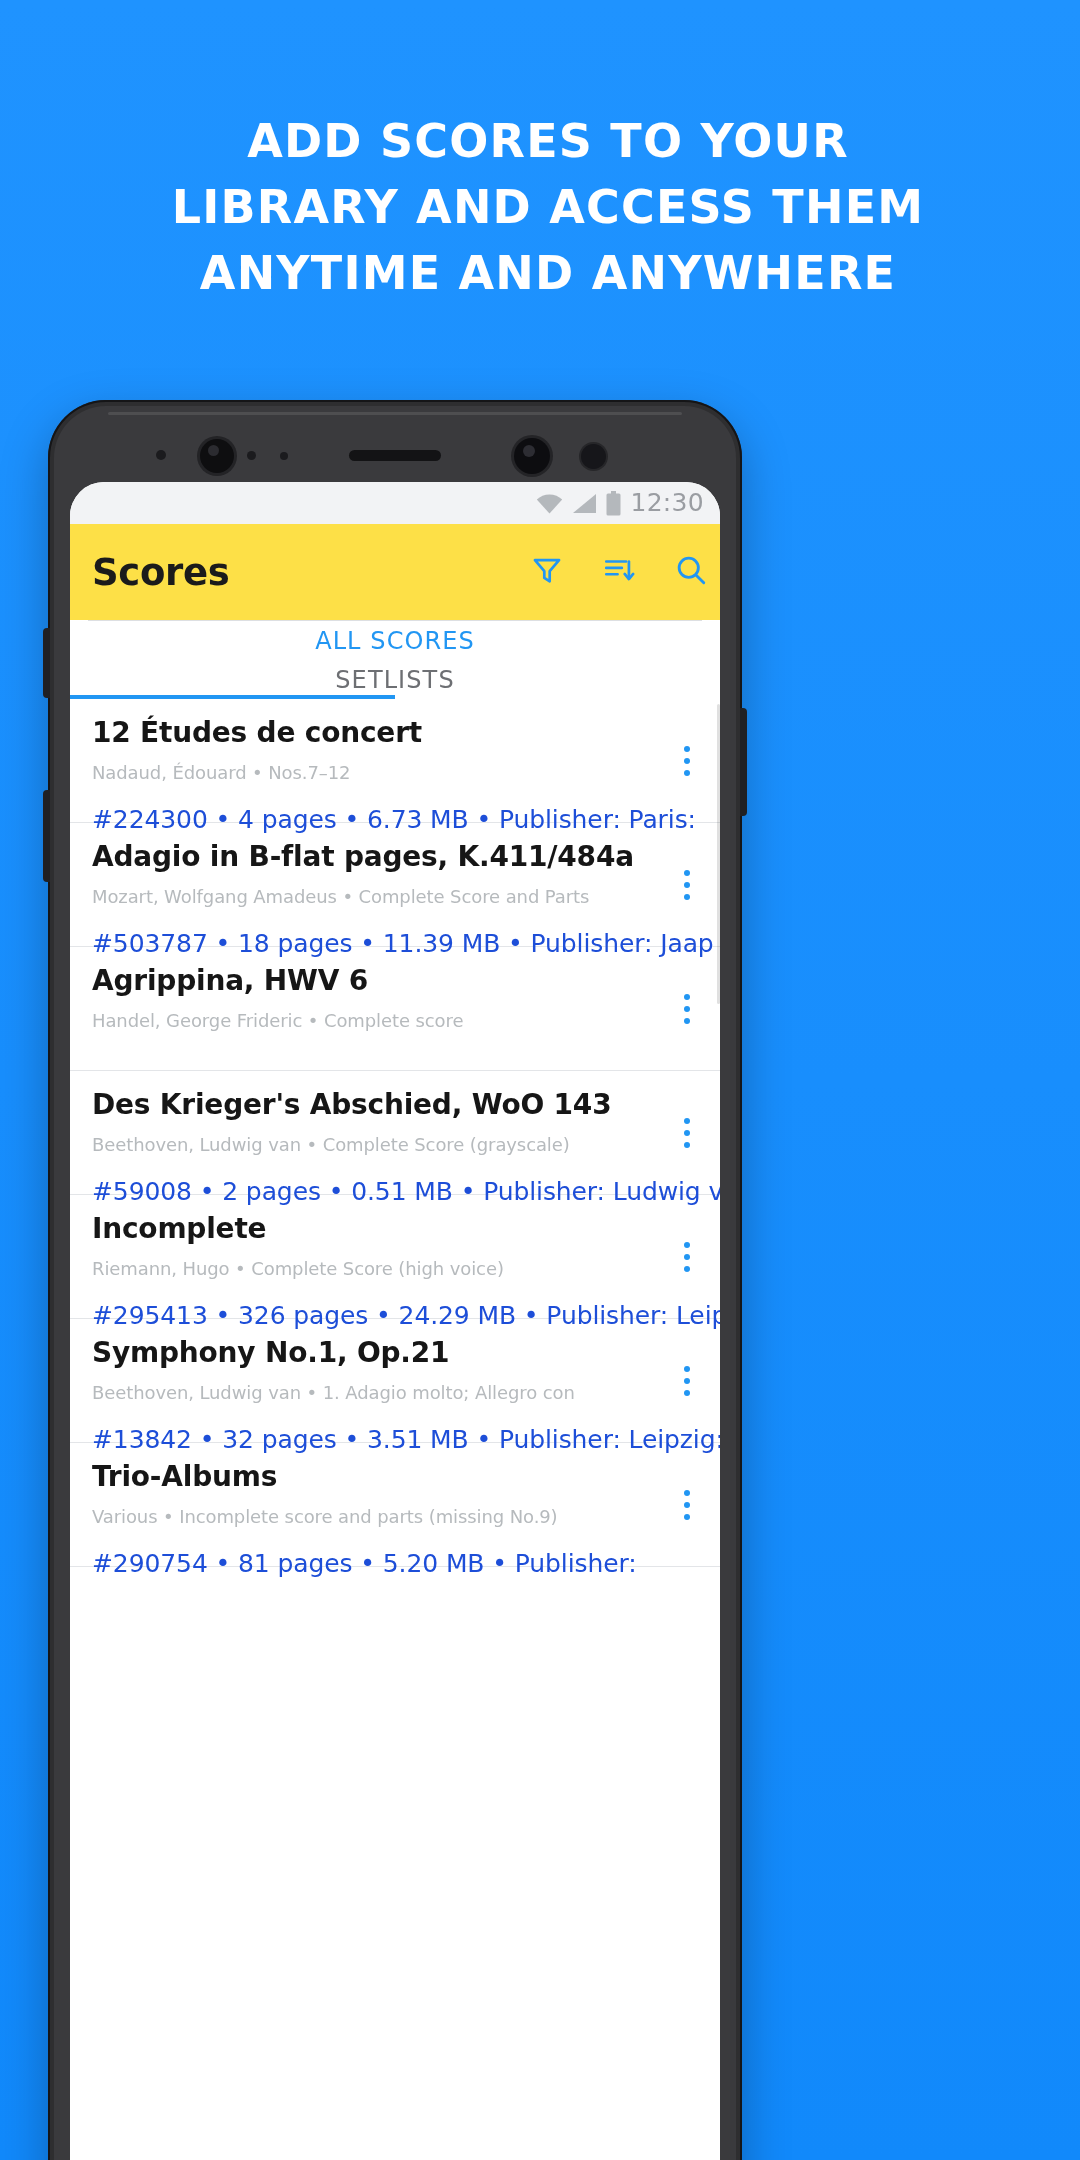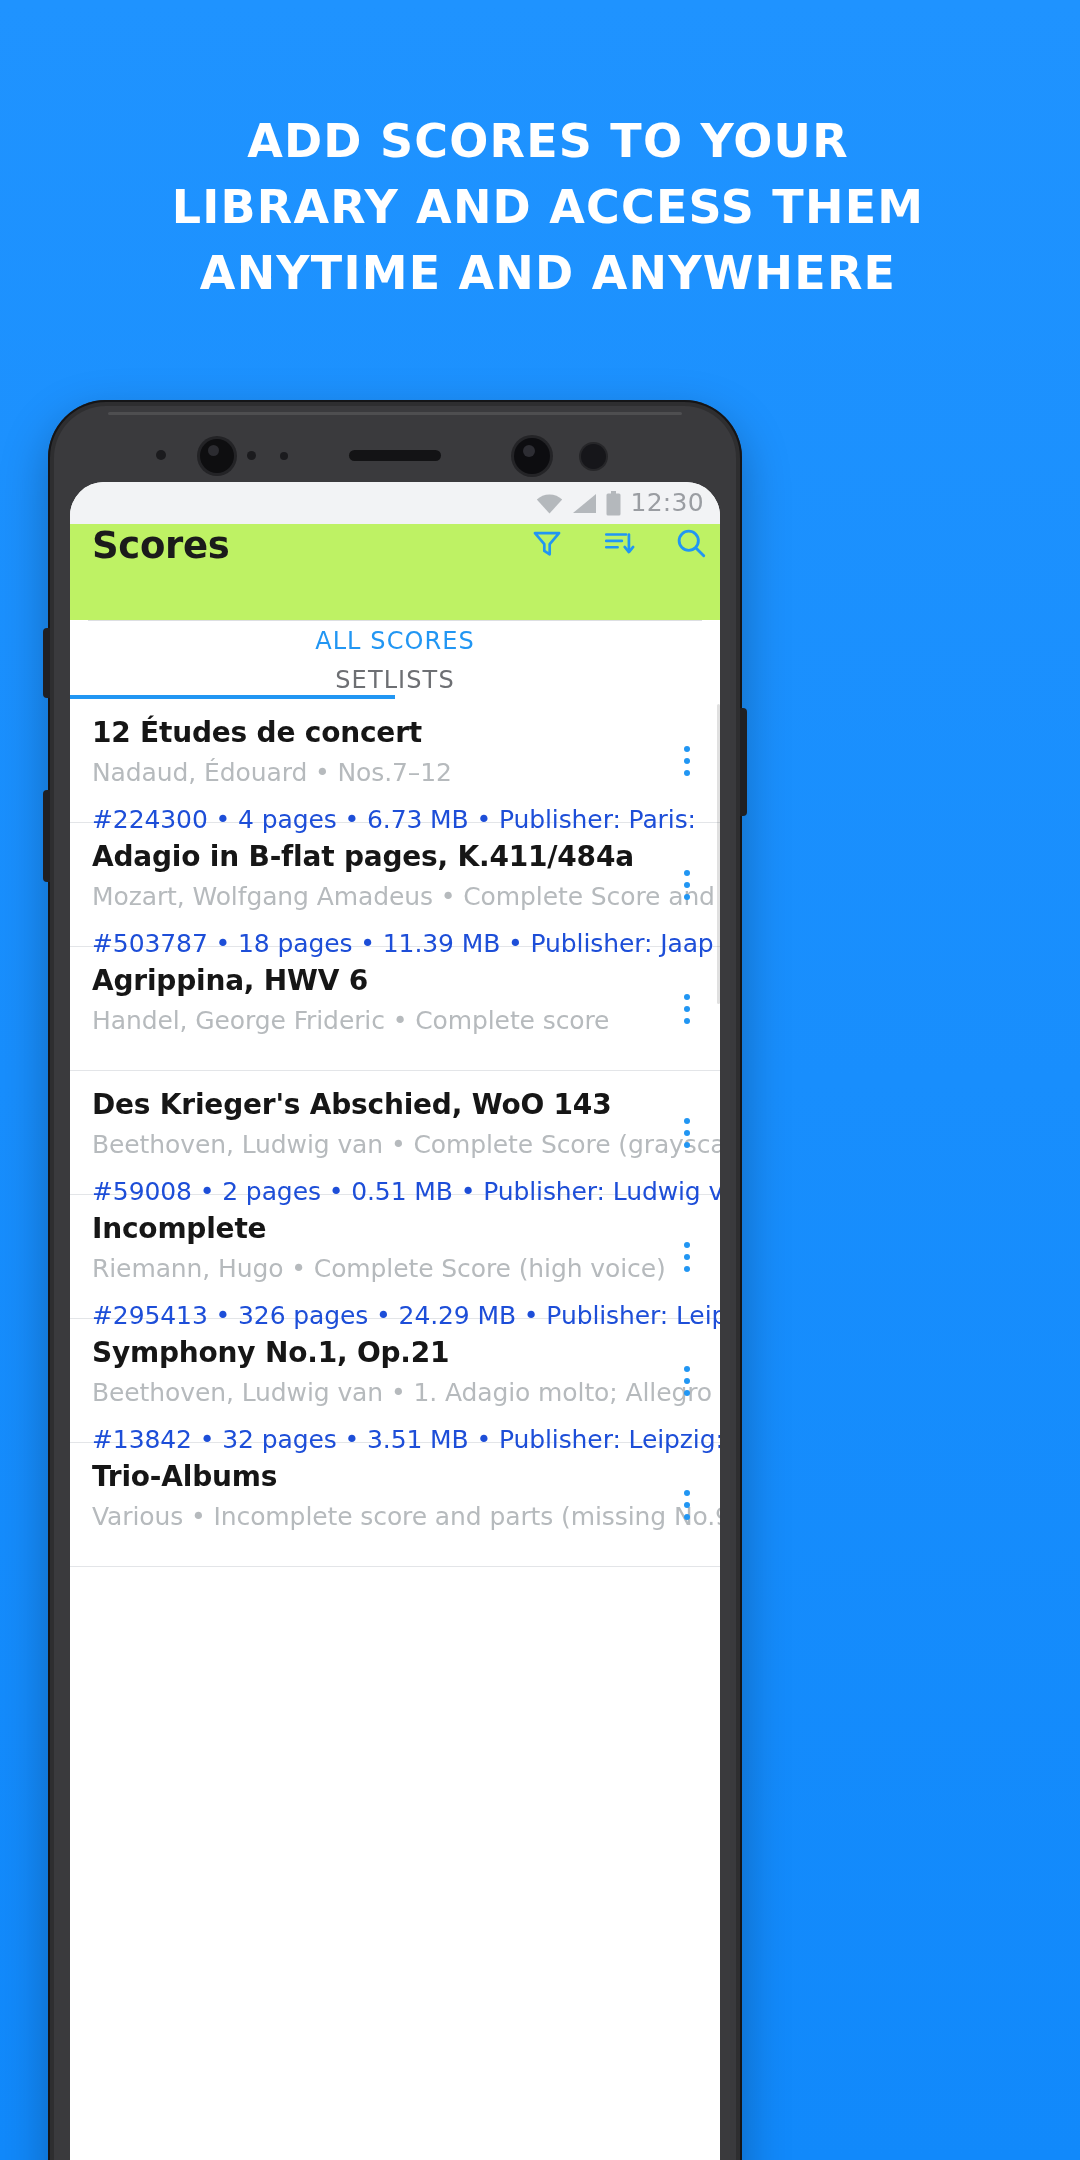--- a/index.html
+++ b/index.html
@@ -108,22 +108,22 @@
   .sb-clock {
     color: #9a9da2; font-size: 25px; font-family: "DejaVu Sans", sans-serif;
     letter-spacing: .3px; margin-top: -1px;
   }
   .ico-wifi { width: 27px; height: 21px; display: block; }
   .ico-signal { width: 25px; height: 21px; display: block; }
   .ico-batt { width: 15px; height: 25px; display: block; }
 
   
   .appbar {
-    height: 96px; background: #bef264;
-    display: flex; align-items: flex-start;
+    height: 96px; background: #fde047;
+    display: flex; align-items: center;
     padding: 0 0 0 22px;
   }
   .app-title {
     font-family: "DejaVu Sans", sans-serif;
     font-weight: bold; font-size: 37px; color: #1b1b1b;
     letter-spacing: -0.3px; flex: 1;
   }
   .appbar-actions { display: flex; align-items: center; gap: 30px; padding-right: 8px; }
   .act { width: 42px; height: 42px; display: flex; align-items: center; justify-content: center; }
 
@@ -150,21 +150,21 @@
     height: 124px;
   }
   .row-title {
     font-family: "DejaVu Sans", sans-serif;
     font-weight: bold; font-size: 28px; color: #161616;
     letter-spacing: -0.2px; white-space: nowrap;
     line-height: 40px;
   }
   .row-sub {
     font-family: "DejaVu Sans", sans-serif;
-    font-size: 25px; color: #b6babd; white-space: nowrap;
+    font-size: 18px; color: #b6babd; white-space: nowrap;
     line-height: 39px; letter-spacing: -0.1px;
   }
   .row-meta {
     font-family: "DejaVu Sans", sans-serif;
     font-size: 25px; color: #1d4ed8; white-space: nowrap;
     line-height: 39px; letter-spacing: -0.1px; margin-top: 8px;
   }
   .overflow {
     position: absolute; right: 16px; top: 50%; transform: translateY(-50%);
     width: 34px; height: 46px; display: flex; flex-direction: column;
@@ -331,20 +331,21 @@
           <div class="overflow">
               <i></i>
               <i></i>
               <i></i>
             </div>
         </div>
 
         <div class="row">
           <div class="row-title">Trio-Albums</div>
           <div class="row-sub">Various • Incomplete score and parts (missing No.9)</div>
+          <div class="row-meta">#290754 • 81 pages • 5.20 MB • Publisher:</div>
           <div class="overflow">
               <i></i>
               <i></i>
               <i></i>
             </div>
         </div>
 
       </div>
 
       <div class="list-scroll"></div>

